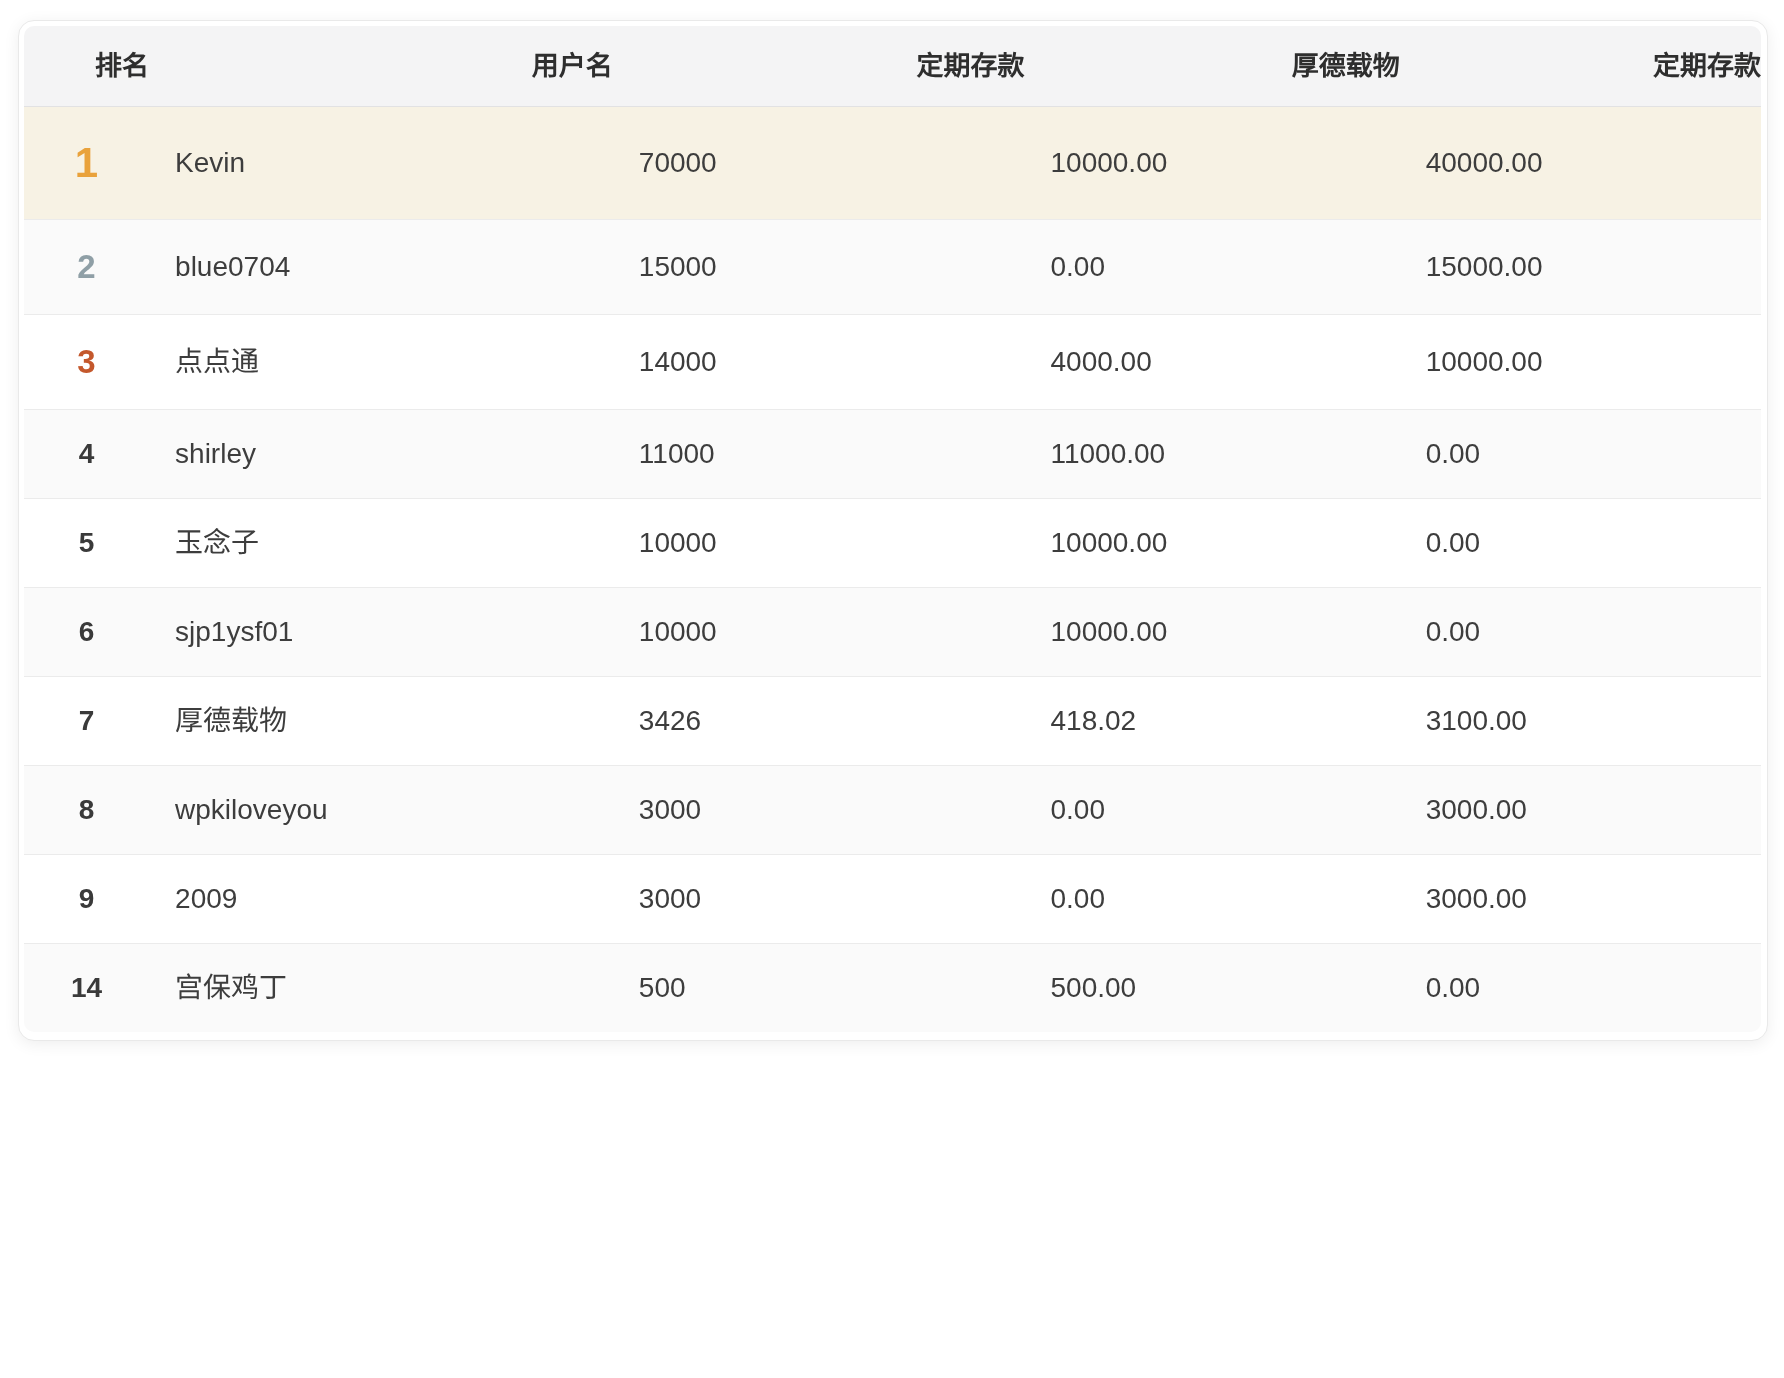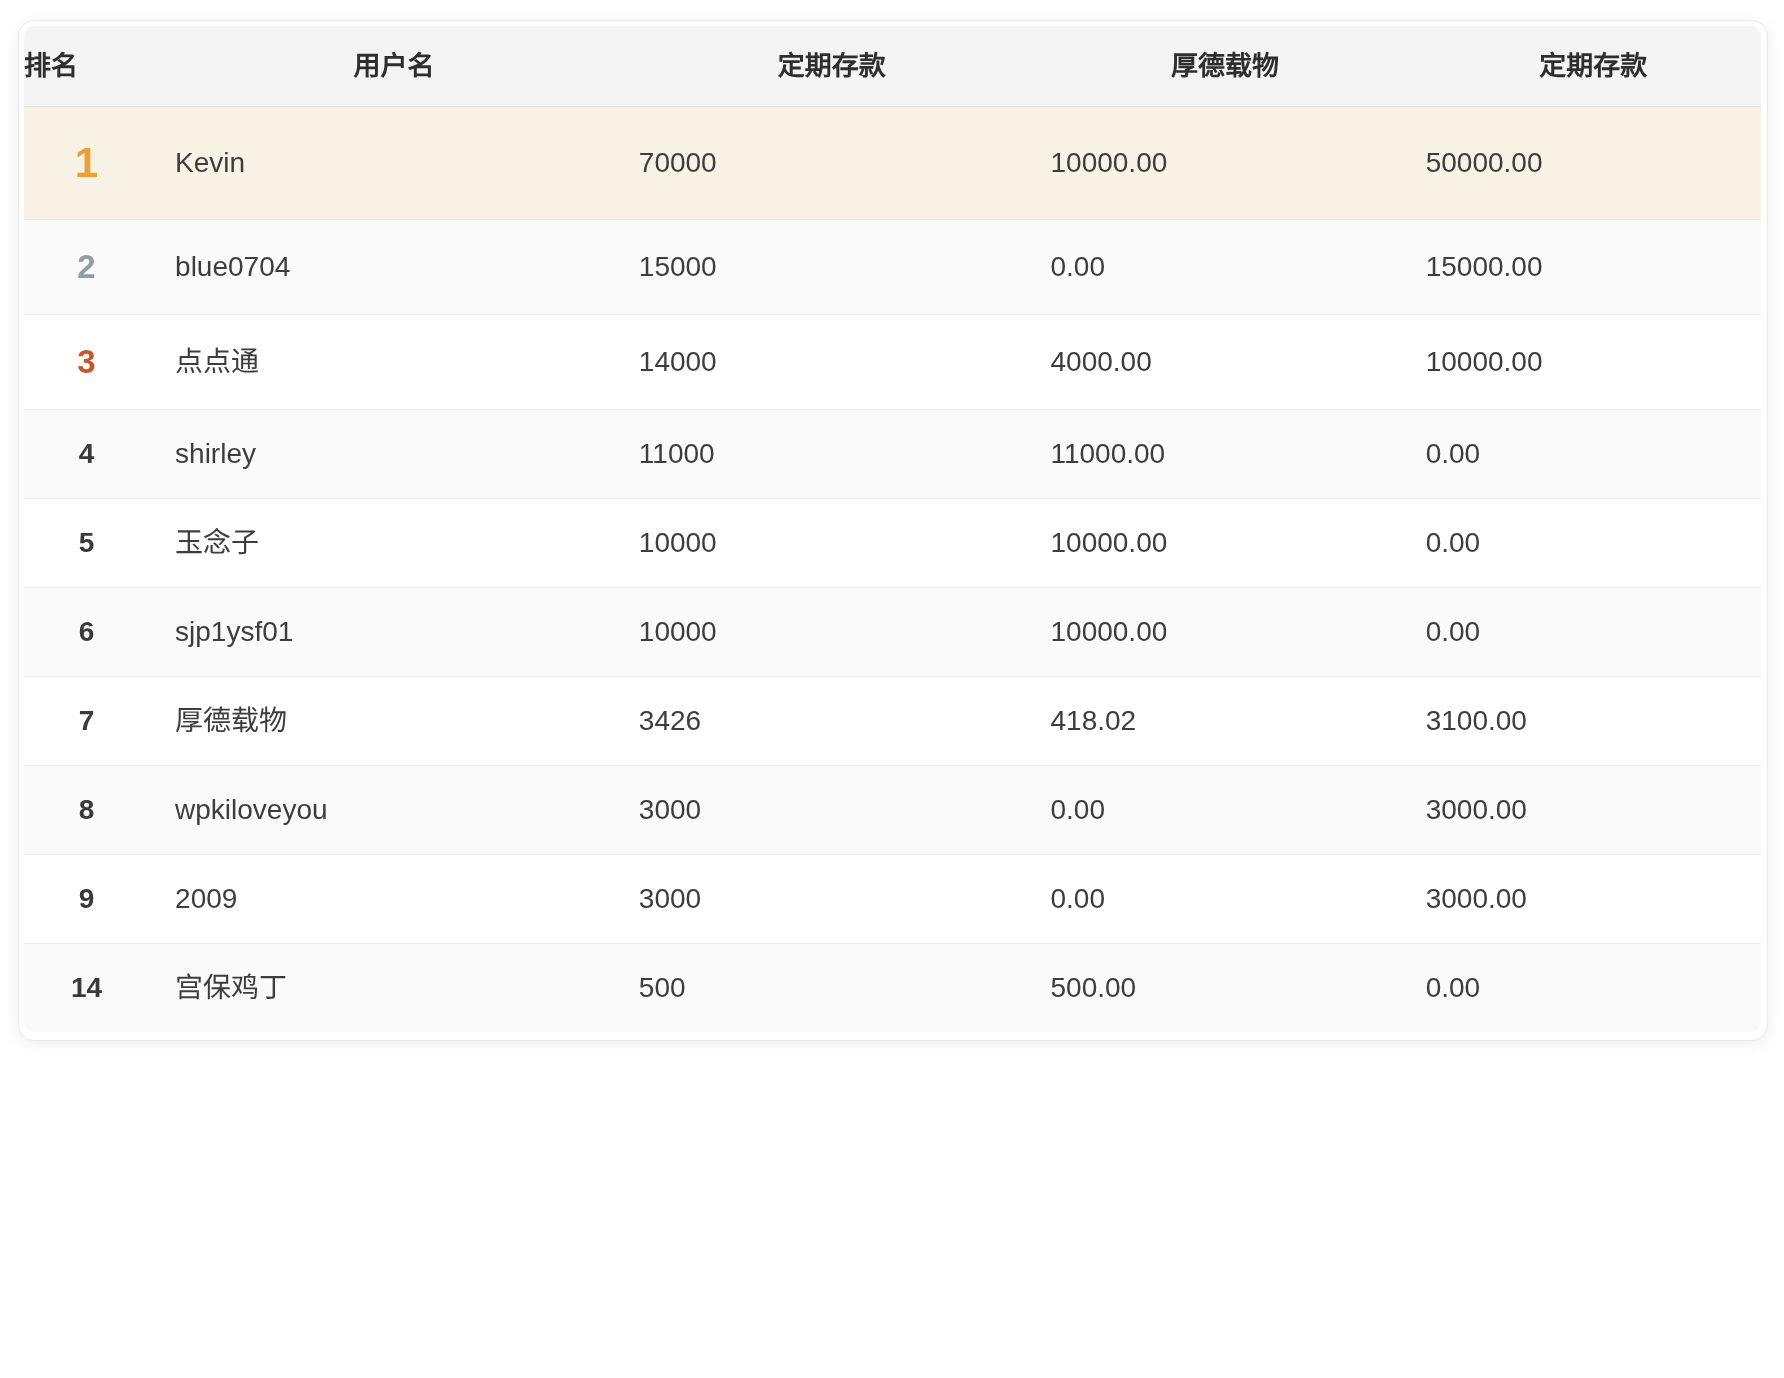--- a/index.html
+++ b/index.html
@@ -39,27 +39,27 @@
   col.c-rank{width:7.2%;}
   col.c-user{width:26.7%;}
   col.c-total{width:23.7%;}
   col.c-current{width:21.6%;}
   col.c-fixed{width:20.8%;}
   thead th{
     background:var(--header-bg);
     color:var(--header-text);
     font-size:27px;
     font-weight:700;
-    text-align:center;
+    text-align:right;
     padding:25px 0 25px 26px;
     line-height:30px;
     border-bottom:1px solid var(--header-border);
   }
   thead th.th-rank{
-    text-align:left;
+    text-align:right;
     padding-left:0;
   }
   tbody td{
     font-size:28px;
     color:var(--text);
     text-align:left;
     padding:29px 0 29px 26px;
     line-height:30px;
     vertical-align:middle;
     background:#ffffff;
@@ -115,21 +115,21 @@
         <th>厚德载物</th>
         <th>定期存款</th>
       </tr>
     </thead>
     <tbody id="rank-tbody">
         <tr class="top1">
     <td class="td-rank r1">1</td>
     <td class="td-user">Kevin</td>
     <td class="td-num">70000</td>
     <td class="td-num">10000.00</td>
-    <td class="td-num">50000.00</td>
+    <td class="td-num">40000.00</td>
   </tr>
         <tr>
     <td class="td-rank r2">2</td>
     <td class="td-user">blue0704</td>
     <td class="td-num">15000</td>
     <td class="td-num">0.00</td>
     <td class="td-num">15000.00</td>
   </tr>
         <tr>
     <td class="td-rank r3">3</td>

